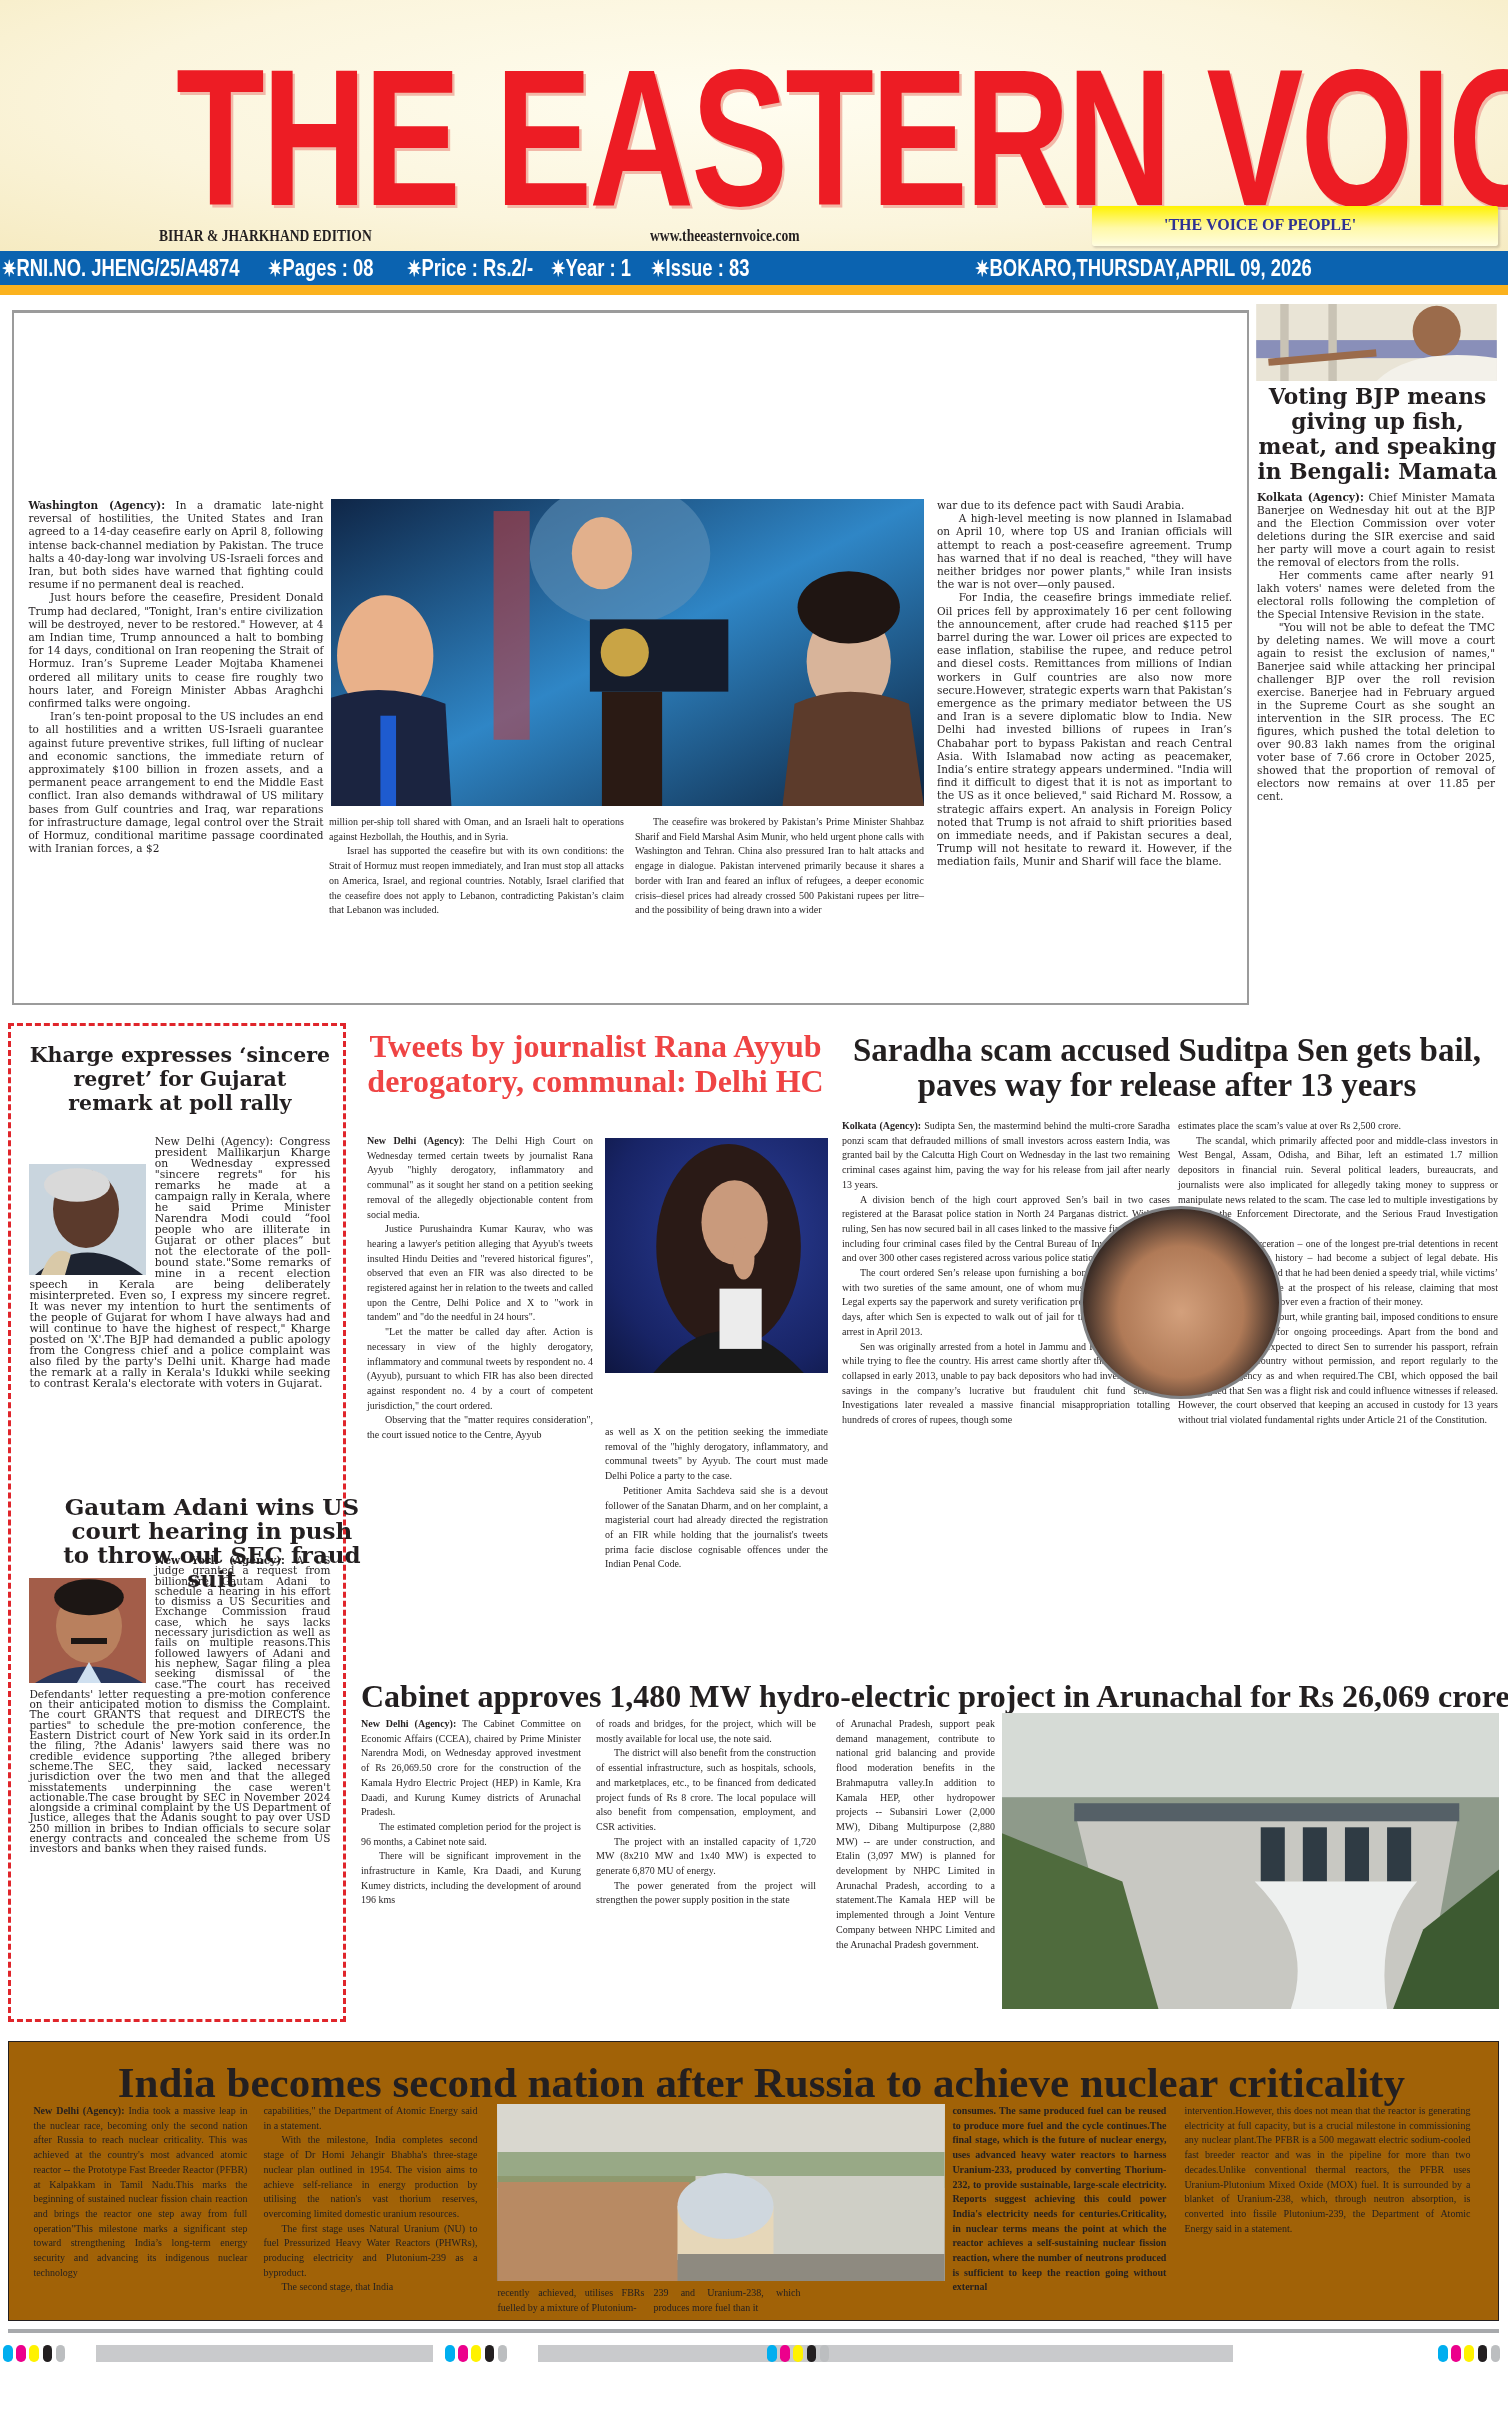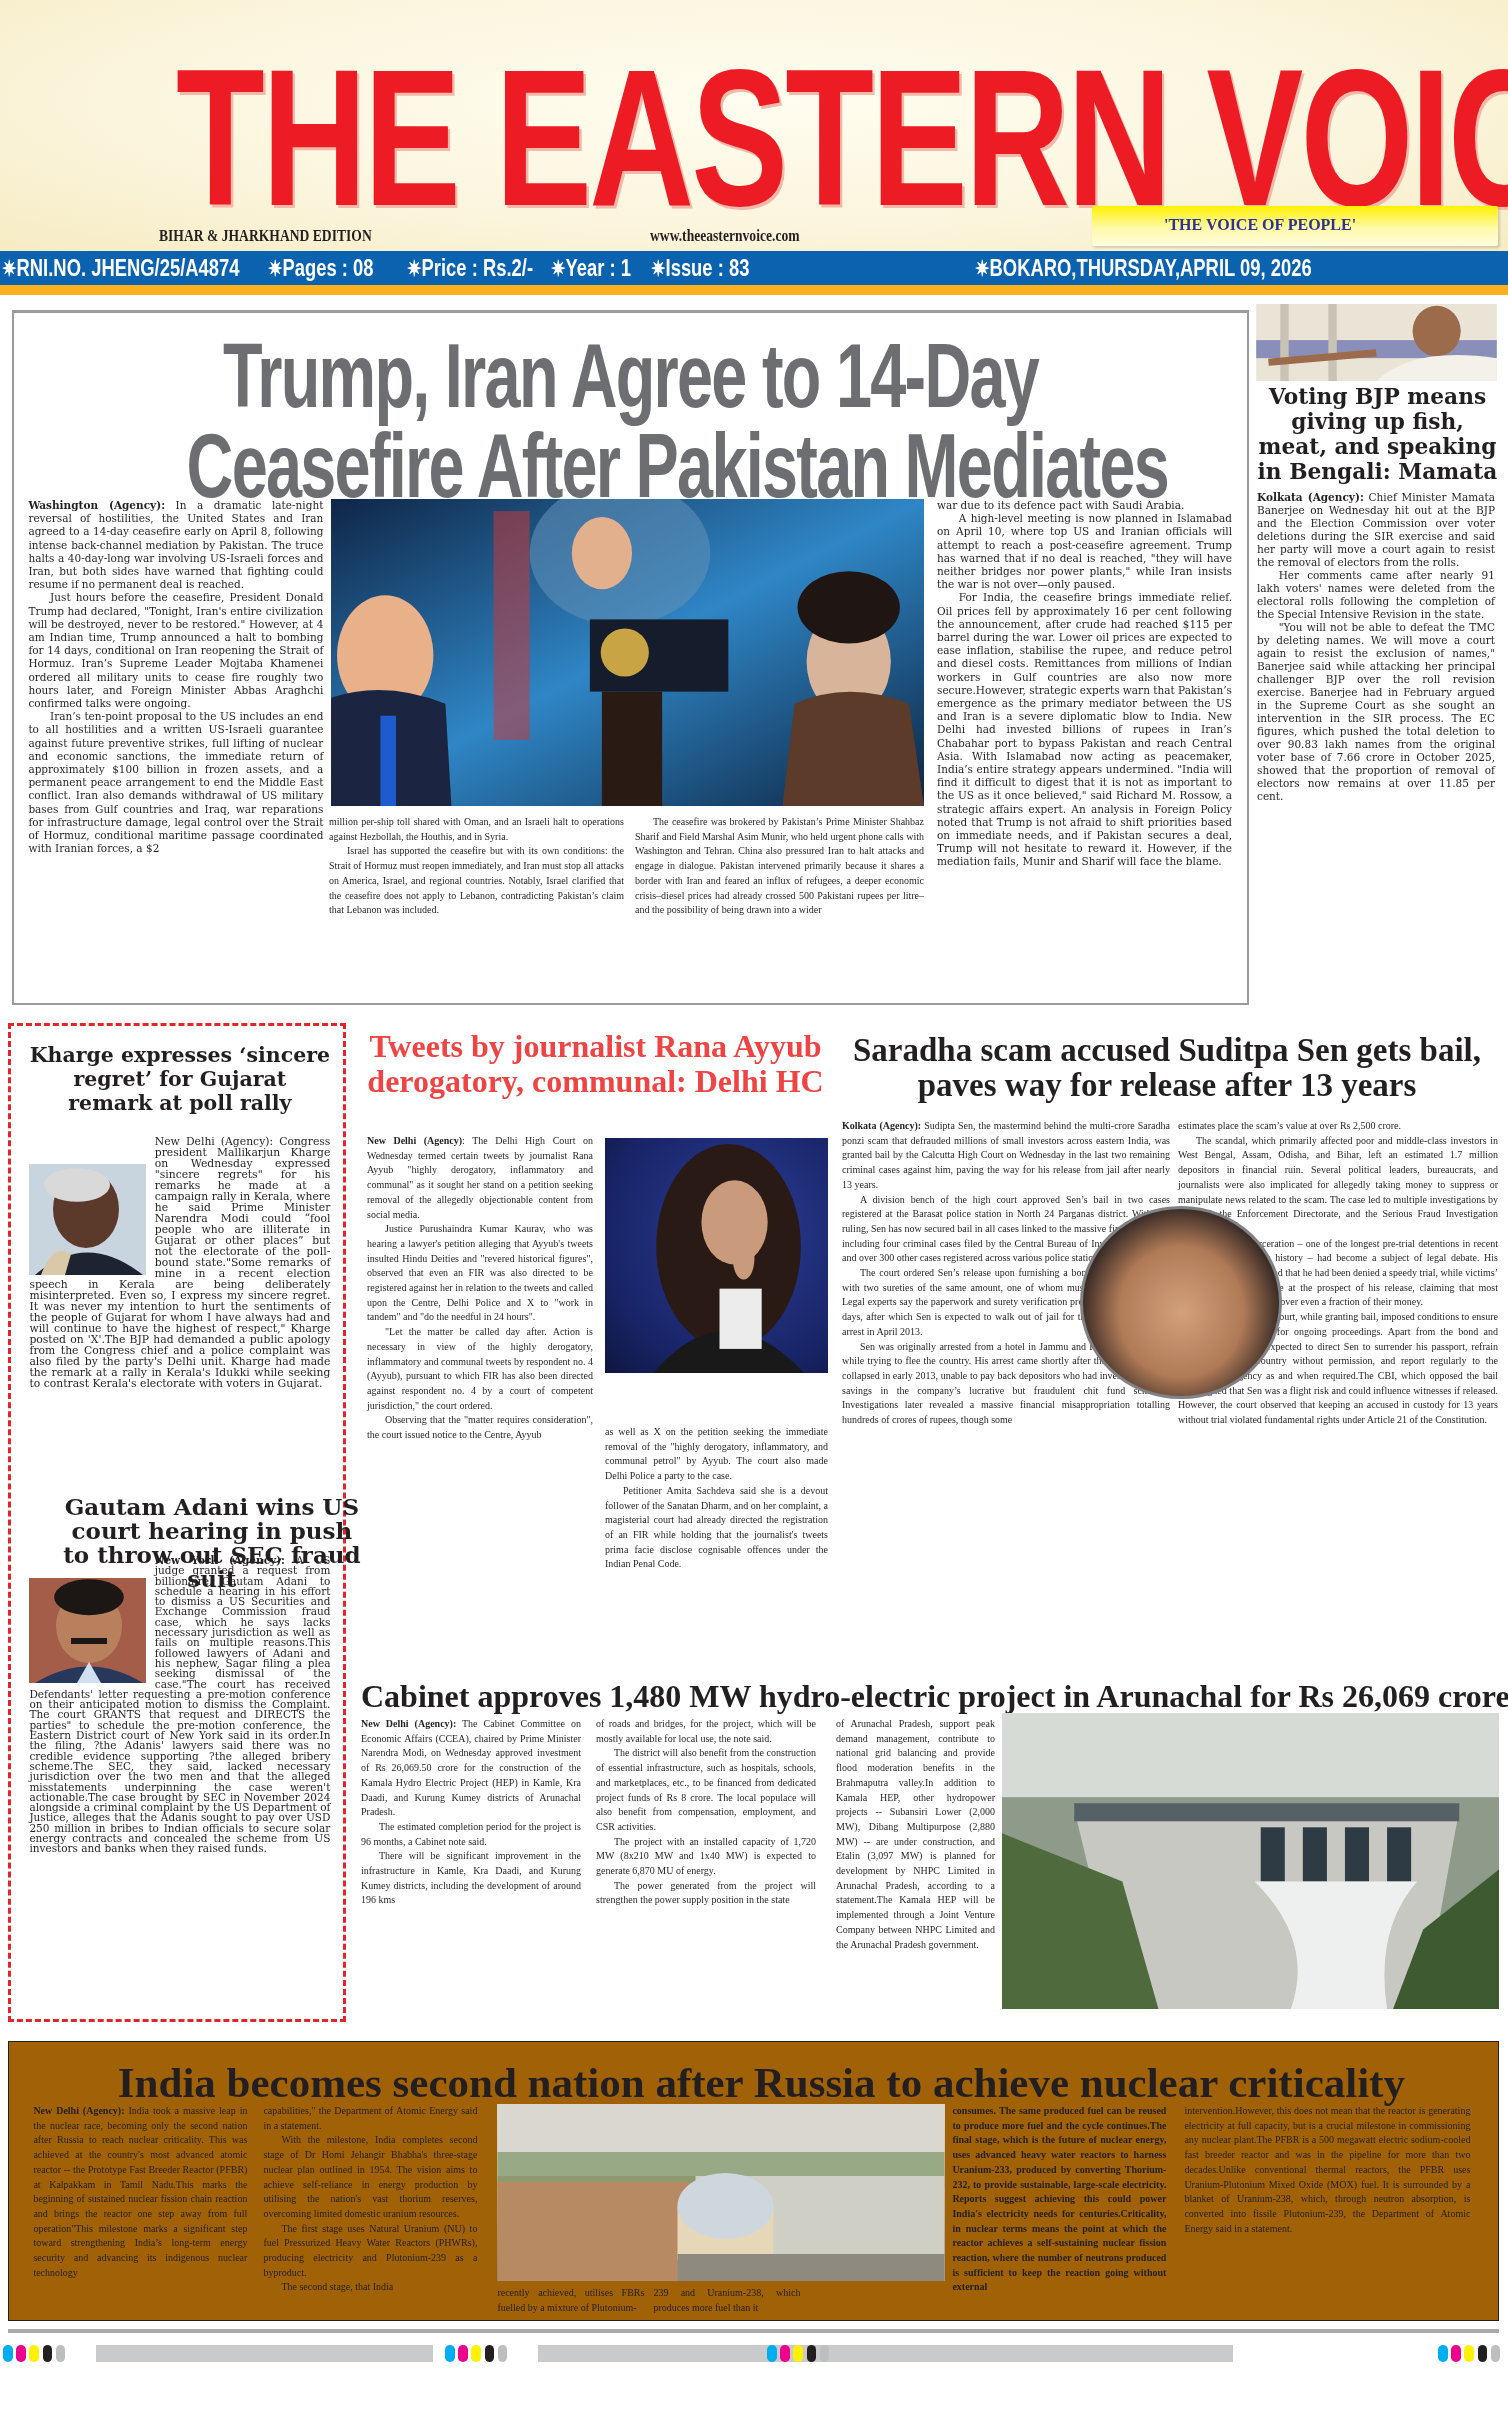--- a/index.html
+++ b/index.html
@@ -122,24 +122,20 @@
   <div class="item" style="left:2.4px"><span class="star">✷</span><span>RNI.NO. JHENG/25/A4874</span></div>
   <div class="item" style="left:268px"><span class="star">✷</span><span>Pages : 08</span></div>
   <div class="item" style="left:407px"><span class="star">✷</span><span>Price : Rs.2/-</span></div>
   <div class="item" style="left:551px"><span class="star">✷</span><span>Year : 1</span></div>
   <div class="item" style="left:651px"><span class="star">✷</span><span>Issue : 83</span></div>
   <div class="item" style="left:975px"><span class="star">✷</span><span>BOKARO,THURSDAY,APRIL 09, 2026</span></div>
 </div>
 <div class="gold-strip"></div>
 
 <section class="lead-box">
-  <h1 class="lead-headline">
-    <span>Trump, Iran Agree to 14-Day</span>
-    <span>Ceasefire After Pakistan Mediates</span>
-  </h1>
   <div class="lead-col1 col-text">
     <p class="first"><span class="dateline">Washington (Agency):</span> <span>In a dramatic late-night reversal of hostilities, the United States and Iran agreed to a 14-day ceasefire early on April 8, following intense back-channel mediation by Pakistan. The truce halts a 40-day-long war involving US-Israeli forces and Iran, but both sides have warned that fighting could resume if no permanent deal is reached.</span></p>
     <p>Just hours before the ceasefire, President Donald Trump had declared, "Tonight, Iran's entire civilization will be destroyed, never to be restored." However, at 4 am Indian time, Trump announced a halt to bombing for 14 days, conditional on Iran reopening the Strait of Hormuz. Iran’s Supreme Leader Mojtaba Khamenei ordered all military units to cease fire roughly two hours later, and Foreign Minister Abbas Araghchi confirmed talks were ongoing.</p>
     <p>Iran’s ten-point proposal to the US includes an end to all hostilities and a written US-Israeli guarantee against future preventive strikes, full lifting of nuclear and economic sanctions, the immediate return of approximately $100 billion in frozen assets, and a permanent peace arrangement to end the Middle East conflict. Iran also demands withdrawal of US military bases from Gulf countries and Iraq, war reparations for infrastructure damage, legal control over the Strait of Hormuz, conditional maritime passage coordinated with Iranian forces, a $2</p>
   </div>
   <div class="lead-photo">
     <svg width="593" height="307" viewBox="0 0 985 510">
       <rect width="985" height="510" fill="#1c4f86"></rect>
       <rect x="0" y="0" width="985" height="510" fill="url(#g1)"></rect>
       <defs>
@@ -233,21 +229,21 @@
 <div class="ayyub-photo">
   <svg width="223" height="235" viewBox="0 0 370 390">
     <ellipse cx="205" cy="180" rx="120" ry="170" fill="#2a1a16"></ellipse>
     <ellipse cx="215" cy="140" rx="55" ry="70" fill="#c99a7c"></ellipse>
     <path d="M80 390 Q200 250 330 390 Z" fill="#191919"></path>
     <rect x="190" y="250" width="70" height="100" fill="#ececec"></rect>
     <ellipse cx="230" cy="200" rx="18" ry="35" fill="#c99a7c"></ellipse>
   </svg>
 </div>
 <div class="ayyub-col2 condensed">
-  <p class="first">as well as X on the petition seeking the immediate removal of the "highly derogatory, inflammatory, and communal petrol" by Ayyub. The court also made Delhi Police a party to the case.</p>
+  <p class="first">as well as X on the petition seeking the immediate removal of the "highly derogatory, inflammatory, and communal tweets" by Ayyub. The court must made Delhi Police a party to the case.</p>
   <p>Petitioner Amita Sachdeva said she is a devout follower of the Sanatan Dharm, and on her complaint, a magisterial court had already directed the registration of an FIR while holding that the journalist's tweets prima facie disclose cognisable offences under the Indian Penal Code.</p>
 </div>
 
 <h2 class="saradha-headline">Saradha scam accused Suditpa Sen gets bail, paves way for release after 13 years</h2>
 <div class="saradha-col1 condensed">
   <p class="first"><b>Kolkata (Agency):</b> <span>Sudipta Sen, the mastermind behind the multi-crore Saradha ponzi scam that defrauded millions of small investors across eastern India, was granted bail by the Calcutta High Court on Wednesday in the last two remaining criminal cases against him, paving the way for his release from jail after nearly 13 years.</span></p>
   <p>A division bench of the high court approved Sen’s bail in two cases registered at the Barasat police station in North 24 Parganas district. With this ruling, Sen has now secured bail in all cases linked to the massive financial fraud, including four criminal cases filed by the Central Bureau of Investigation (CBI) and over 300 other cases registered across various police stations in West Bengal.</p>
   <p>The court ordered Sen’s release upon furnishing a bond of Rs 5,000 along with two sureties of the same amount, one of whom must be a local resident. Legal experts say the paperwork and surety verification process could take a few days, after which Sen is expected to walk out of jail for the first time since his arrest in April 2013.</p>
   <p>Sen was originally arrested from a hotel in Jammu and Kashmir’s Sonmarg while trying to flee the country. His arrest came shortly after the Saradha Group collapsed in early 2013, unable to pay back depositors who had invested their life savings in the company’s lucrative but fraudulent chit fund schemes. Investigations later revealed a massive financial misappropriation totalling hundreds of crores of rupees, though some</p>
 </div>

